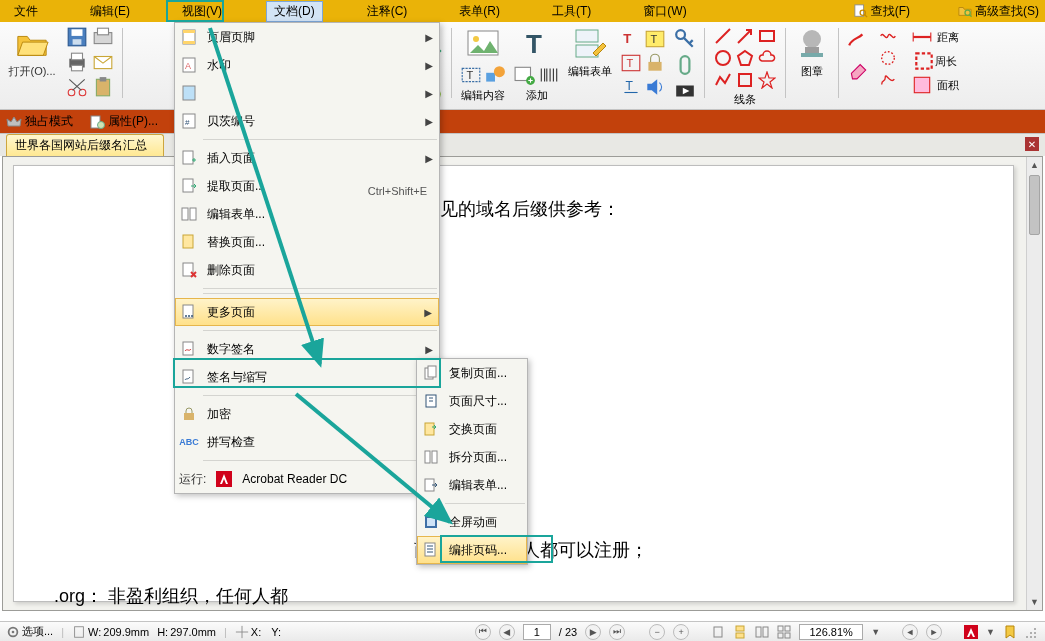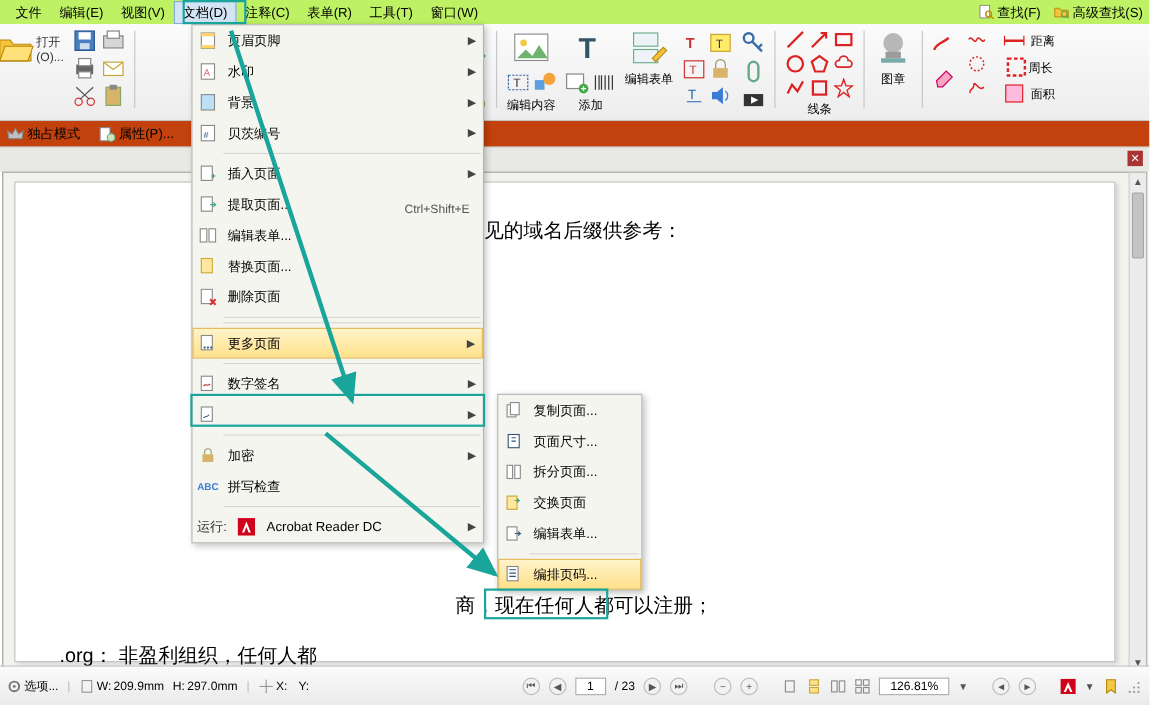--- a/index.html
+++ b/index.html
@@ -7,32 +7,32 @@
 :root{
   --menu-bg:#f5f5f0;
   --menu-border:#b5b5b5;
   --highlight:#ffe8a7;
   --highlight-border:#e6b64c;
   --teal:#1aa59b;
   --toolbar-sep:#c4c4c4;
 }
 
 
-.menubar{ height:22px; display:flex; align-items:center; font-size:12px; background:#bef264; padding-left:6px; }
+.menubar{ height:22px; display:flex; align-items:center; font-size:12px; background:#eab308; padding-left:6px;gap:36px; }
 .menubar .mi{ padding:2px 8px; cursor:default; white-space:nowrap; }
 .menubar .mi.active{ background:#d3e4f5; border:1px solid #7da7d9; padding:1px 7px; }
 .menubar .spacer{ flex:1; }
 .menubar .find{ display:flex; align-items:center; gap:3px; padding:0 6px; }
 .menubar svg{ width:14px; height:14px; }
 
 .outline-teal{ position:absolute; border:2px solid var(--teal); pointer-events:none; z-index:50; }
 
 
 .bigbar{ height:88px; background:linear-gradient(#fbfbfb,#ededed); border-bottom:1px solid var(--toolbar-sep); display:flex; align-items:flex-start; padding:4px 6px 0 6px; gap:8px; font-size:11px; position:relative; }
-.bigbar .grp{ display:flex; align-items:center; gap:2px;justify-content:flex-end; }
+.bigbar .grp{ display:flex; flex-direction:column; align-items:center; gap:2px; }
 .bigbar .grp .label{ color:#333; }
 .bigbar .sep{ width:1px; height:70px; background:var(--toolbar-sep); margin-top:2px; }
 .bigbar .mini{ display:grid; grid-template-columns:auto auto; gap:3px 4px; }
 .ico{ width:22px; height:22px; display:inline-flex; align-items:center; justify-content:center; }
 .ico.big{ width:36px; height:36px; }
 .ico.big svg{ width:34px; height:34px; }
 
 
 .smallbar{ height:24px; background:#c2410c; border-bottom:1px solid var(--toolbar-sep); display:flex; align-items:center; font-size:12px; gap:16px; padding-left:6px; }
 .smallbar .it{ display:flex; align-items:center; gap:3px; }
@@ -44,40 +44,40 @@
 
 
 .docwrap{ position:absolute; left:2px; right:2px; top:156px; bottom:30px; border:1px solid #9c9c98; background:#f2f2ee; }
 .docwrap .page{ position:absolute; left:10px; right:28px; top:8px; bottom:8px; background:#fff; border:1px solid #bdbdbd; box-shadow:2px 2px 4px rgba(0,0,0,.15); padding:24px 40px; font-size:18px; line-height:2.2; }
 .docwrap .vscroll{ position:absolute; right:0; top:0; bottom:0; width:16px; background:#ececec; border-left:1px solid #cfcfcf; }
 .docwrap .vscroll .thumb{ position:absolute; left:2px; right:2px; top:18px; height:60px; background:#c3c3c3; border:1px solid #a5a5a5; border-radius:2px; }
 .docwrap .vscroll .arr{ position:absolute; left:0; right:0; height:16px; display:flex; align-items:center; justify-content:center; font-size:9px; color:#555; }
 .docwrap .vscroll .arr.up{ top:0; } .docwrap .vscroll .arr.dn{ bottom:0; }
 
 
-.status{ position:absolute; left:0; right:0; bottom:0; height:36px; background:linear-gradient(#fbfbfb,#eaeaea); border-top:1px solid var(--toolbar-sep); display:flex; align-items:center; font-size:11px; gap:8px; padding:0 6px; }
+.status{ position:absolute; left:0; right:0; bottom:0; height:20px; background:linear-gradient(#fbfbfb,#eaeaea); border-top:1px solid var(--toolbar-sep); display:flex; align-items:center; font-size:11px; gap:8px; padding:0 6px; }
 .status .sbtn{ display:flex; align-items:center; gap:2px; }
 .status .flex1{ flex:1; }
 .status .pagebox{ border:1px solid #aaa; background:#fff; width:28px; height:16px; text-align:center; font-size:11px; }
 .status .zoombox{ border:1px solid #aaa; background:#fff; width:64px; height:16px; text-align:center; font-size:11px; }
 .status .ibtn{ width:16px; height:16px; border:1px solid #bcbcbc; background:#f2f2f2; border-radius:8px; display:flex; align-items:center; justify-content:center; font-size:9px; color:#555; }
 .status svg{ width:14px; height:14px; }
 
 
 .menu{ position:absolute; background:var(--menu-bg); border:1px solid var(--menu-border); box-shadow:2px 2px 6px rgba(0,0,0,.25); font-size:12px; z-index:40; }
 .menu .row{ display:flex; align-items:center; height:28px; padding:0 8px 0 4px; gap:8px; position:relative; }
 .menu .row .mic{ width:20px; height:20px; display:flex; align-items:center; justify-content:center; }
 .menu .row .lbl{ flex:1; white-space:nowrap; }
 .menu .row .accel{ color:#555; font-size:11px; padding-right:4px;margin-top:10px; }
 .menu .row .arr{ position:absolute; right:6px; font-size:10px; color:#444; }
 .menu .msep{ height:1px; background:#d4d4d0; margin:4px 2px 4px 28px; }
 .menu .row.hl{ background:linear-gradient(#fff3c9,#ffe18b); border:1px solid var(--highlight-border); height:28px; padding:0 7px 0 3px; }
 
 #menu1{ left:174px; top:22px; width:266px; }
-#menu2{ left:452px; top:358px; width:132px; }
+#menu2{ left:416px; top:358px; width:112px; }
 
 
 #teal-doc{ left:166px; top:0px; width:58px; height:22px; }
 #teal-more{ left:173px; top:358px; width:268px; height:30px; }
 #teal-pages{ left:440px; top:535px; width:113px; height:28px; }
 
 
 .arrow-svg{ position:absolute; z-index:60; pointer-events:none; }
 
 
@@ -466,20 +466,23 @@
   <span class="it">
     <svg width="16" height="16" viewBox="0 0 16 16">
         <rect x="2" y="2" width="9" height="12" fill="#fff" stroke="#888"></rect>
         <circle cx="12" cy="11" r="3.5" fill="#cfe3b6" stroke="#6a8"></circle>
       </svg>
     <span>属性(P)...</span>
   </span>
 </div>
 
 <div class="tabbar">
+  <div class="tab">
+    <span>世界各国网站后缀名汇总</span>
+  </div>
   <div class="closex">✕</div>
 </div>
 
 <div class="docwrap">
   <div class="page">
     <div style="text-indent:260px">，下面是一些常见的域名后缀供参考：</div>
     <div style="height:26px"></div>
     <div style="text-indent:270px">注册；</div>
     <div style="height:236px"></div>
     <div style="text-indent:360px">商，现在任何人都可以注册；</div>
@@ -514,21 +517,20 @@
       </span>
       <span class="lbl">水印</span>
       <span class="arr">▶</span>
     </div>
   <div class="row">
       <span class="mic">
         <svg width="16" height="16" viewBox="0 0 16 16">
           <rect x="2" y="1" width="12" height="14" fill="#bde0f7" stroke="#888"></rect>
         </svg>
       </span>
-      <span class="lbl">背景</span>
       <span class="arr">▶</span>
     </div>
   <div class="row">
       <span class="mic">
         <svg width="16" height="16" viewBox="0 0 16 16">
           <rect x="2" y="1" width="12" height="14" fill="#fff" stroke="#888"></rect>
           <text x="4" y="12" font-size="8" fill="#357">#</text>
         </svg>
       </span>
       <span class="lbl">贝茨编号</span>
@@ -608,20 +610,21 @@
       <span class="lbl">数字签名</span>
       <span class="arr">▶</span>
     </div>
   <div class="row">
       <span class="mic">
         <svg width="16" height="16" viewBox="0 0 16 16">
           <rect x="2" y="1" width="10" height="13" fill="#fff" stroke="#888"></rect>
           <path d="M4 11c1-2 3 0 5-3" fill="none" stroke="#357"></path>
         </svg>
       </span>
+      <span class="lbl">签名与缩写</span>
       <span class="arr">▶</span>
     </div>
   <div class="msep"></div>
   <div class="row">
       <span class="mic">
         <svg width="16" height="16" viewBox="0 0 16 16">
           <rect x="3" y="7" width="10" height="7" fill="#d9b36a"></rect>
           <path d="M5 7V5a3 3 0 0 1 6 0v2" fill="none" stroke="#996"></path>
         </svg>
       </span>
@@ -664,45 +667,54 @@
         <svg width="16" height="16" viewBox="0 0 16 16">
           <rect x="3" y="2" width="10" height="12" fill="#fff" stroke="#357"></rect>
           <path d="M6 5h4M6 8h4" stroke="#357"></path>
         </svg>
       </span>
       <span class="lbl">页面尺寸...</span>
     </div>
   <div class="row">
       <span class="mic">
         <svg width="16" height="16" viewBox="0 0 16 16">
+          <rect x="2" y="2" width="9" height="12" fill="#ffe7a0" stroke="#c9a636"></rect>
+          <path d="M9 6l4 0-2-2m2 2l-2 2" fill="none" stroke="#3a7"></path>
+        </svg>
+      </span>
+      <span class="lbl">交换页面</span>
+    </div>
+  <div class="row">
+      <span class="mic">
+        <svg width="16" height="16" viewBox="0 0 16 16">
           <rect x="2" y="2" width="5" height="12" fill="#fff" stroke="#888"></rect>
           <rect x="9" y="2" width="5" height="12" fill="#fff" stroke="#888"></rect>
         </svg>
       </span>
       <span class="lbl">拆分页面...</span>
     </div>
   <div class="row">
       <span class="mic">
         <svg width="16" height="16" viewBox="0 0 16 16">
-          <rect x="2" y="2" width="9" height="12" fill="#ffe7a0" stroke="#c9a636"></rect>
-          <path d="M9 6l4 0-2-2m2 2l-2 2" fill="none" stroke="#3a7"></path>
-        </svg>
-      </span>
-      <span class="lbl">交换页面</span>
-    </div>
-  <div class="row">
-      <span class="mic">
-        <svg width="16" height="16" viewBox="0 0 16 16">
           <rect x="2" y="2" width="9" height="12" fill="#fff" stroke="#888"></rect>
           <path d="M9 8h5l-2-2m2 2l-2 2" fill="none" stroke="#357"></path>
         </svg>
       </span>
       <span class="lbl">编辑表单...</span>
     </div>
   <div class="msep"></div>
+  <div class="row">
+      <span class="mic">
+        <svg width="16" height="16" viewBox="0 0 16 16">
+          <rect x="2" y="2" width="12" height="12" fill="#3e6fa6"></rect>
+          <rect x="4" y="4" width="8" height="8" fill="#cfe3f7"></rect>
+        </svg>
+      </span>
+      <span class="lbl">全屏动画</span>
+    </div>
   <div class="row hl">
       <span class="mic">
         <svg width="16" height="16" viewBox="0 0 16 16">
           <rect x="2" y="1" width="10" height="13" fill="#fff" stroke="#888"></rect>
           <line x1="4" y1="4" x2="10" y2="4" stroke="#357"></line>
           <line x1="4" y1="7" x2="10" y2="7" stroke="#357"></line>
           <line x1="4" y1="10" x2="10" y2="10" stroke="#357"></line>
         </svg>
       </span>
       <span class="lbl">编排页码...</span>

